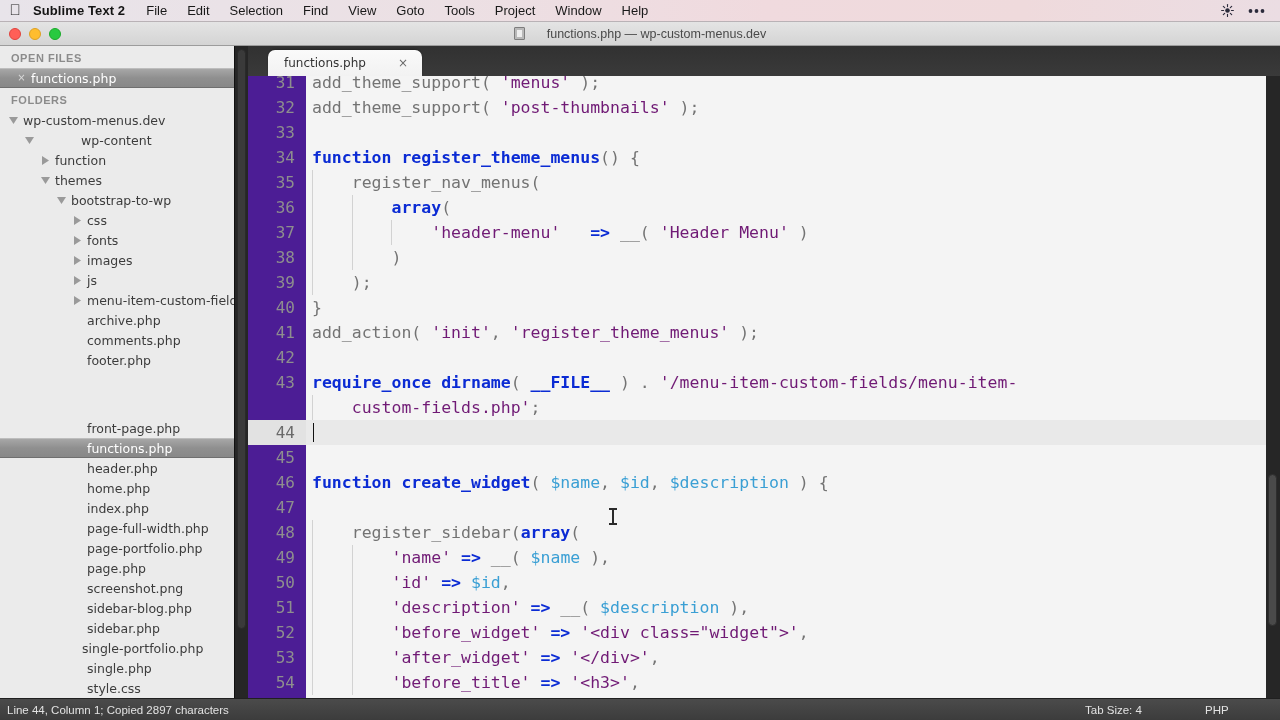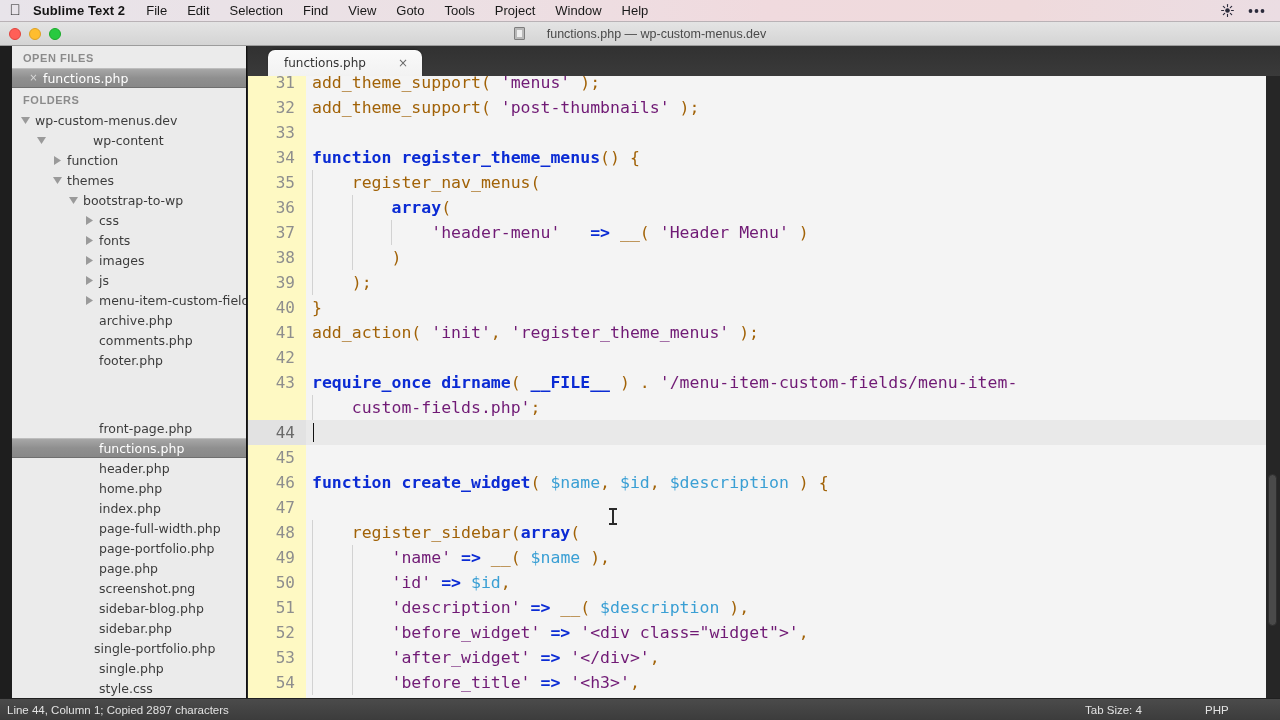--- a/index.html
+++ b/index.html
@@ -65,21 +65,21 @@
 
   
   #body {
     position: absolute; top: 46px; left: 0;
     width: 1280px; height: 652px;
     background: #1e1e1e;
   }
 
   
   #sidebar {
-    position: absolute; top: 0; left: 12px;
+    position: absolute; top: 0; left: 0;
     width: 248px; height: 652px;
     background: #ebebeb;
     overflow: hidden;
   }
   .side-header {
     font-size: 11px; font-weight: bold; color: #8b8b8b;
     letter-spacing: .55px; padding: 6px 0 4px 11px;
     font-family: "Liberation Sans", sans-serif;
   }
   .row {
@@ -142,21 +142,21 @@
 
   #codearea {
     position: absolute; top: 30px; left: 0;
     width: 1032px; height: 622px;
     background: #f4f4f4;
     overflow: hidden;
   }
   #gutter {
     position: absolute; top: 0; left: 0;
     width: 58px; height: 622px;
-    background: #fef9c3;
+    background: #4c1d95;
   }
   #gutter .gl {
     height: 25px; line-height: 25px;
     text-align: right; padding-right: 11px;
     font-size: 16px; color: #8e8e8e;
     font-family: "DejaVu Sans Mono", monospace;
   }
   #gutter .gl.active {
     background: #e2e2e2; color: #6a6a6a;
   }
@@ -172,21 +172,21 @@
     color: #1c1c1c;
     padding-left: 6px;
     position: relative;
   }
   .cl.active { background: #e9e9e9; }
   .kw   { color: #0b2bd4; font-weight: bold; }
   .fn   { color: #0b2bd4; font-weight: bold; }
   .str  { color: #701a75; }
   .var  { color: #3a9fd4; }
   .op   { color: #0b2bd4; font-weight: bold; }
-  .pl   { color: #a16207; }
+  .pl   { color: #737373; }
   .cursor {
     display: inline-block; width: 1px; height: 19px;
     background: #111; vertical-align: -4px;
     margin-left: 1px;
   }
   .iguide {
     position: absolute; top: 0; width: 1px; height: 25px;
     background: #d2d2d2;
   }
   #mouse-caret {

